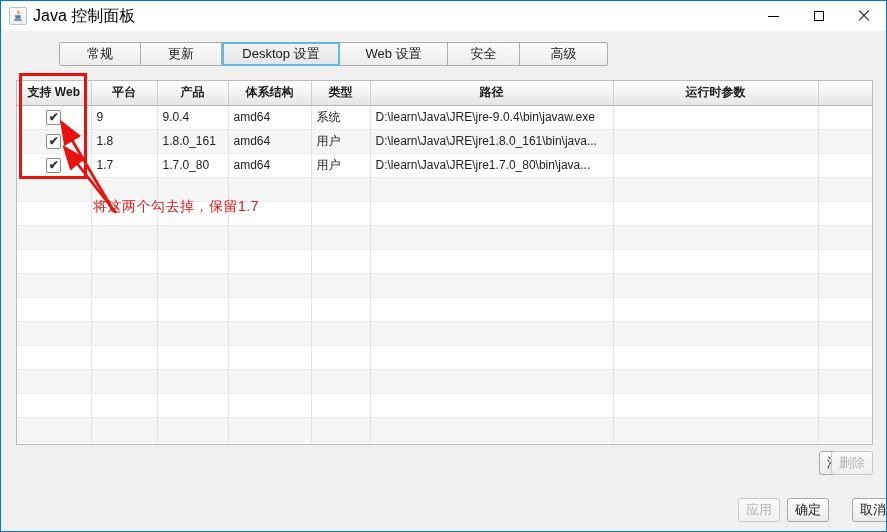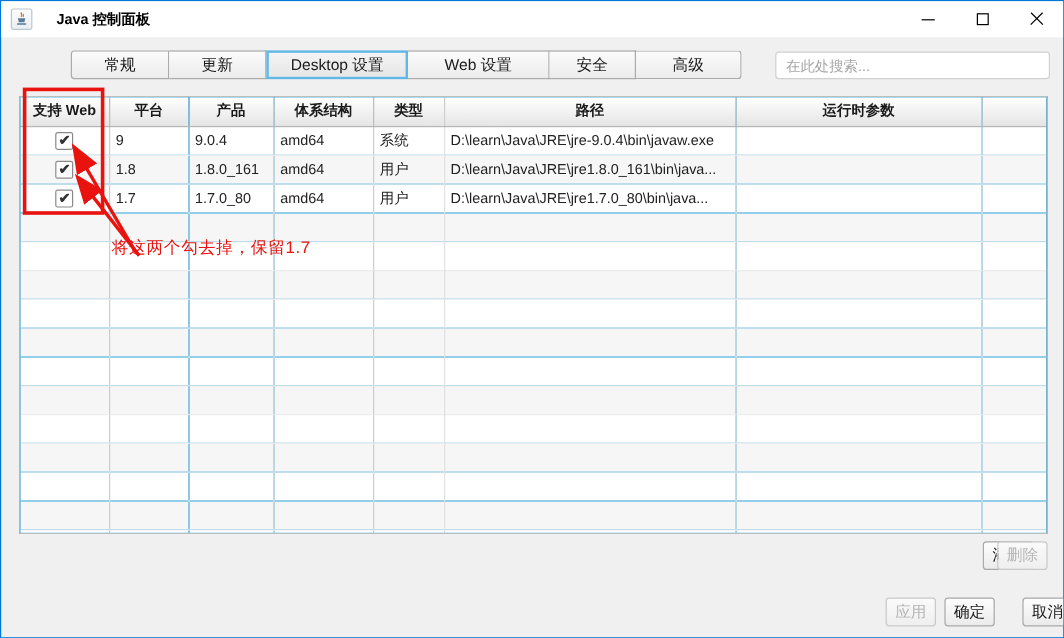--- a/index.html
+++ b/index.html
@@ -7,42 +7,42 @@
   body{background:#c8c8c8;font-family:"Liberation Sans",sans-serif;}
   .window{
     position:relative;width:887px;height:532px;background:#f0f0f0;
     border:1px solid var(--accent);overflow:hidden;
   }
   
   .titlebar{position:absolute;left:0;top:0;width:100%;height:30px;background:#ffffff;
     display:flex;align-items:center;}
   .app-icon{width:18px;height:18px;margin-left:8px;display:inline-flex;align-items:center;justify-content:center;
     border:1px solid #b9c6d0;border-radius:2px;background:linear-gradient(#fdfdfd,#e8eef3);}
-  .win-title{margin-left:20px;font-size:12px;color:#000;font-weight:bold;}
+  .win-title{margin-left:6px;font-size:16px;color:#000;}
   .controls{position:absolute;right:0;top:0;height:30px;display:flex;}
   .ctrl{width:45px;height:30px;display:flex;align-items:center;justify-content:center;cursor:default;}
   .glyph-min{width:11px;height:0;border-top:1px solid #000;display:block;}
   .glyph-max{width:10px;height:10px;border:1px solid #000;display:block;}
   .glyph-close{position:relative;width:12px;height:12px;display:block;}
   .glyph-close::before,.glyph-close::after{content:"";position:absolute;left:-1px;top:5px;width:14px;height:1.4px;background:#000;}
   .glyph-close::before{transform:rotate(45deg);}
   .glyph-close::after{transform:rotate(-45deg);}
   
   .tabbar{position:absolute;left:10px;top:41px;display:flex;height:24px;margin-left:48px;}
   .tab{height:24px;display:flex;align-items:center;justify-content:center;font-size:13px;color:#1a1a1a;
     background:linear-gradient(#fbfbfb,#ececec);border:1px solid #ababab;border-left:none;cursor:pointer;}
   .tab:first-child{border-left:1px solid #ababab;border-radius:3px 0 0 3px;}
   .tab:last-child{border-radius:0 3px 3px 0;}
   .tab.selected{border:2px solid var(--tabhl);background:linear-gradient(#f4f4f4,#e6e6e6);}
   .search{position:absolute;left:645px;top:42px;width:229px;height:23px;border:1px solid #d0d0d0;
     border-radius:3px;background:#fff;font-size:12px;padding:0 8px;color:#333;outline:none;font-family:"Liberation Sans",sans-serif;}
   .search::placeholder{color:#a6a6a6;}
   
   .tablewrap{position:absolute;left:15px;top:79px;width:857px;height:365px;overflow:hidden;
-    border:1px solid #bdbdbd;background:#0ea5e9;}
+    border:1px solid #bdbdbd;background:#737373;}
   table{border-collapse:collapse;table-layout:fixed;width:855px;font-size:12px;color:#222;}
   th{height:24px;background:linear-gradient(#ffffff,#e5e5e5);border-right:1px solid #cfcfcf;
     border-bottom:1px solid #b5b5b5;font-size:12px;font-weight:bold;color:#1a1a1a;text-align:center;
     overflow:hidden;white-space:nowrap;}
   th:last-child{border-right:none;}
   td{height:24px;border-right:1px solid #e2e2e2;border-bottom:1px solid #ececec;
     padding:0 5px;overflow:hidden;white-space:nowrap;background:#fff;}
   td:last-child{border-right:none;}
   tbody tr:nth-child(even) td{background:#f6f6f6;}
   td.c-check{text-align:center;padding:0;}
@@ -91,26 +91,25 @@
       <div class="ctrl">
           <span class="glyph-close"></span>
         </div>
     </div>
   </div>
 
   <div class="tabbar">
       <div class="tab" style="width: 82px;">常规</div>
       <div class="tab" style="width: 81px;">更新</div>
       <div class="tab selected" style="width: 118px;">Desktop 设置</div>
-      <div class="tab" style="width: 118px;">Web 设置</div>
+      <div class="tab" style="width: 108px;">Web 设置</div>
       <div class="tab" style="width: 72px;">安全</div>
       <div class="tab" style="width: 88px;">高级</div>
     </div>
 
-  <input class="search" type="text" placeholder="在此处搜索..." style="">
 
   <div class="tablewrap">
     <table>
       <colgroup>
         <col style="width:74px">
           <col style="width:66px">
           <col style="width:71px">
           <col style="width:83px">
         <col style="width:59px">
           <col style="width:243px">

